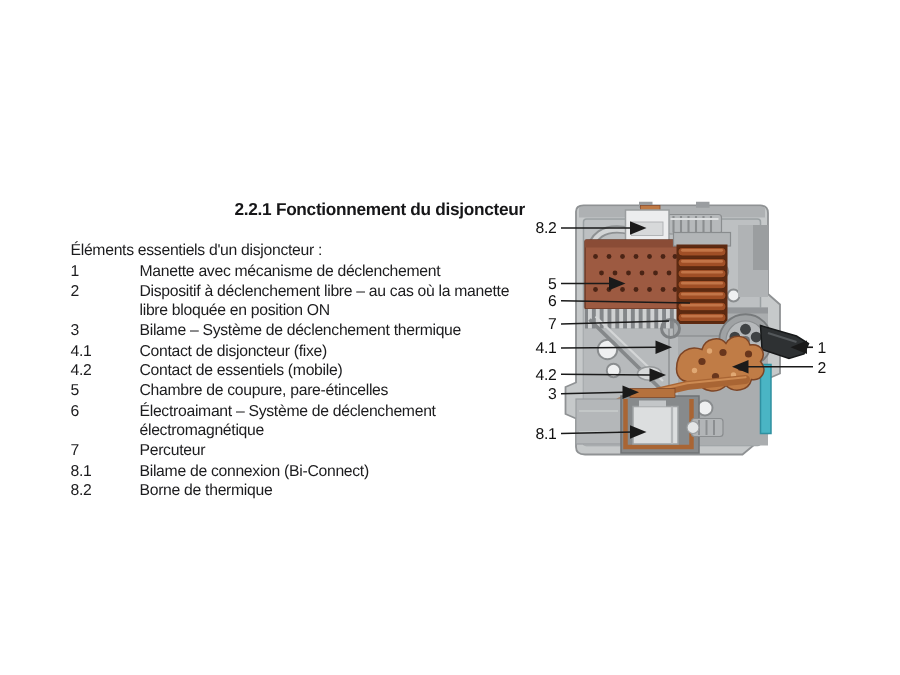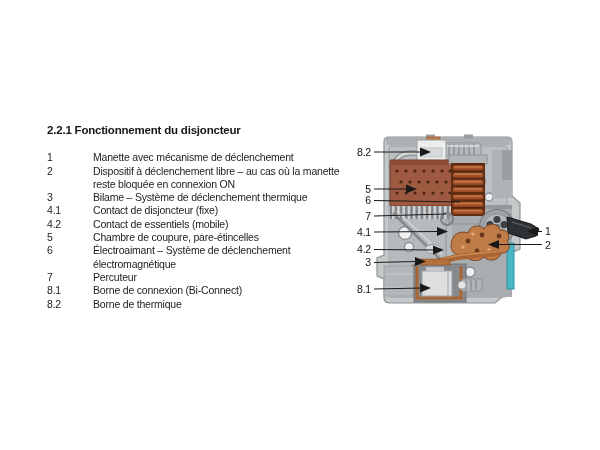--- a/index.html
+++ b/index.html
@@ -8,50 +8,52 @@
     background:#ffffff;
     font-family:"Liberation Sans","DejaVu Sans",sans-serif;
     color:#1c1c1e;
   }
   .page{position:absolute;inset:0;background:#ffffff;}
   .text-block{
     position:absolute;left:47px;top:124px;width:303px;
     font-size:10.5px;line-height:13.3px;letter-spacing:-0.2px;
   }
   .heading{
-    font-size:11.5px;font-weight:bold;margin:0 0 14px 0;color:#161618;
+    font-size:11.5px;font-weight:bold;margin:10px 0 14px 0;color:#161618;
     letter-spacing:-0.2px;
+    text-align:right;
   }
   .intro{margin:0;}
   .parts-list{margin:0;padding:0;list-style:none;}
   .part-row{display:flex;align-items:flex-start;}
   .part-num{width:21px;flex:0 0 21px;}
   .part-text{flex:1;white-space:pre-line;margin-left:25px;}
   .diagram-wrap{position:absolute;left:338px;top:124px;width:252px;height:198px;}
   svg text{
     font-family:"Liberation Sans","DejaVu Sans",sans-serif;
     font-size:10.5px;fill:#111111;letter-spacing:-0.2px;
   }
 </style>
 </head>
 <body>
 
 <div class="page">
 
   <div class="text-block">
     <h1 class="heading">2.2.1 Fonctionnement du disjoncteur</h1>
+    <p class="intro">Éléments essentiels d'un disjoncteur :</p>
     <ul class="parts-list">
       <li class="part-row">
         <span class="part-num">1</span>
         <span class="part-text">Manette avec mécanisme de déclenchement</span>
       </li>
       <li class="part-row">
         <span class="part-num">2</span>
         <span class="part-text">Dispositif à déclenchement libre – au cas où la manette
-reste bloquée en connexion ON</span>
+libre bloquée en position ON</span>
       </li>
       <li class="part-row">
         <span class="part-num">3</span>
         <span class="part-text">Bilame – Système de déclenchement thermique</span>
       </li>
       <li class="part-row">
         <span class="part-num">4.1</span>
         <span class="part-text">Contact de disjoncteur (fixe)</span>
       </li>
       <li class="part-row">
@@ -66,21 +68,21 @@
         <span class="part-num">6</span>
         <span class="part-text">Électroaimant – Système de déclenchement
 électromagnétique</span>
       </li>
       <li class="part-row">
         <span class="part-num">7</span>
         <span class="part-text">Percuteur</span>
       </li>
       <li class="part-row">
         <span class="part-num">8.1</span>
-        <span class="part-text">Borne de connexion (Bi-Connect)</span>
+        <span class="part-text">Bilame de connexion (Bi-Connect)</span>
       </li>
       <li class="part-row">
         <span class="part-num">8.2</span>
         <span class="part-text">Borne de thermique</span>
       </li>
     </ul>
   </div>
 
   <div class="diagram-wrap">
     <svg width="252" height="198" viewBox="338 124 252 198">

